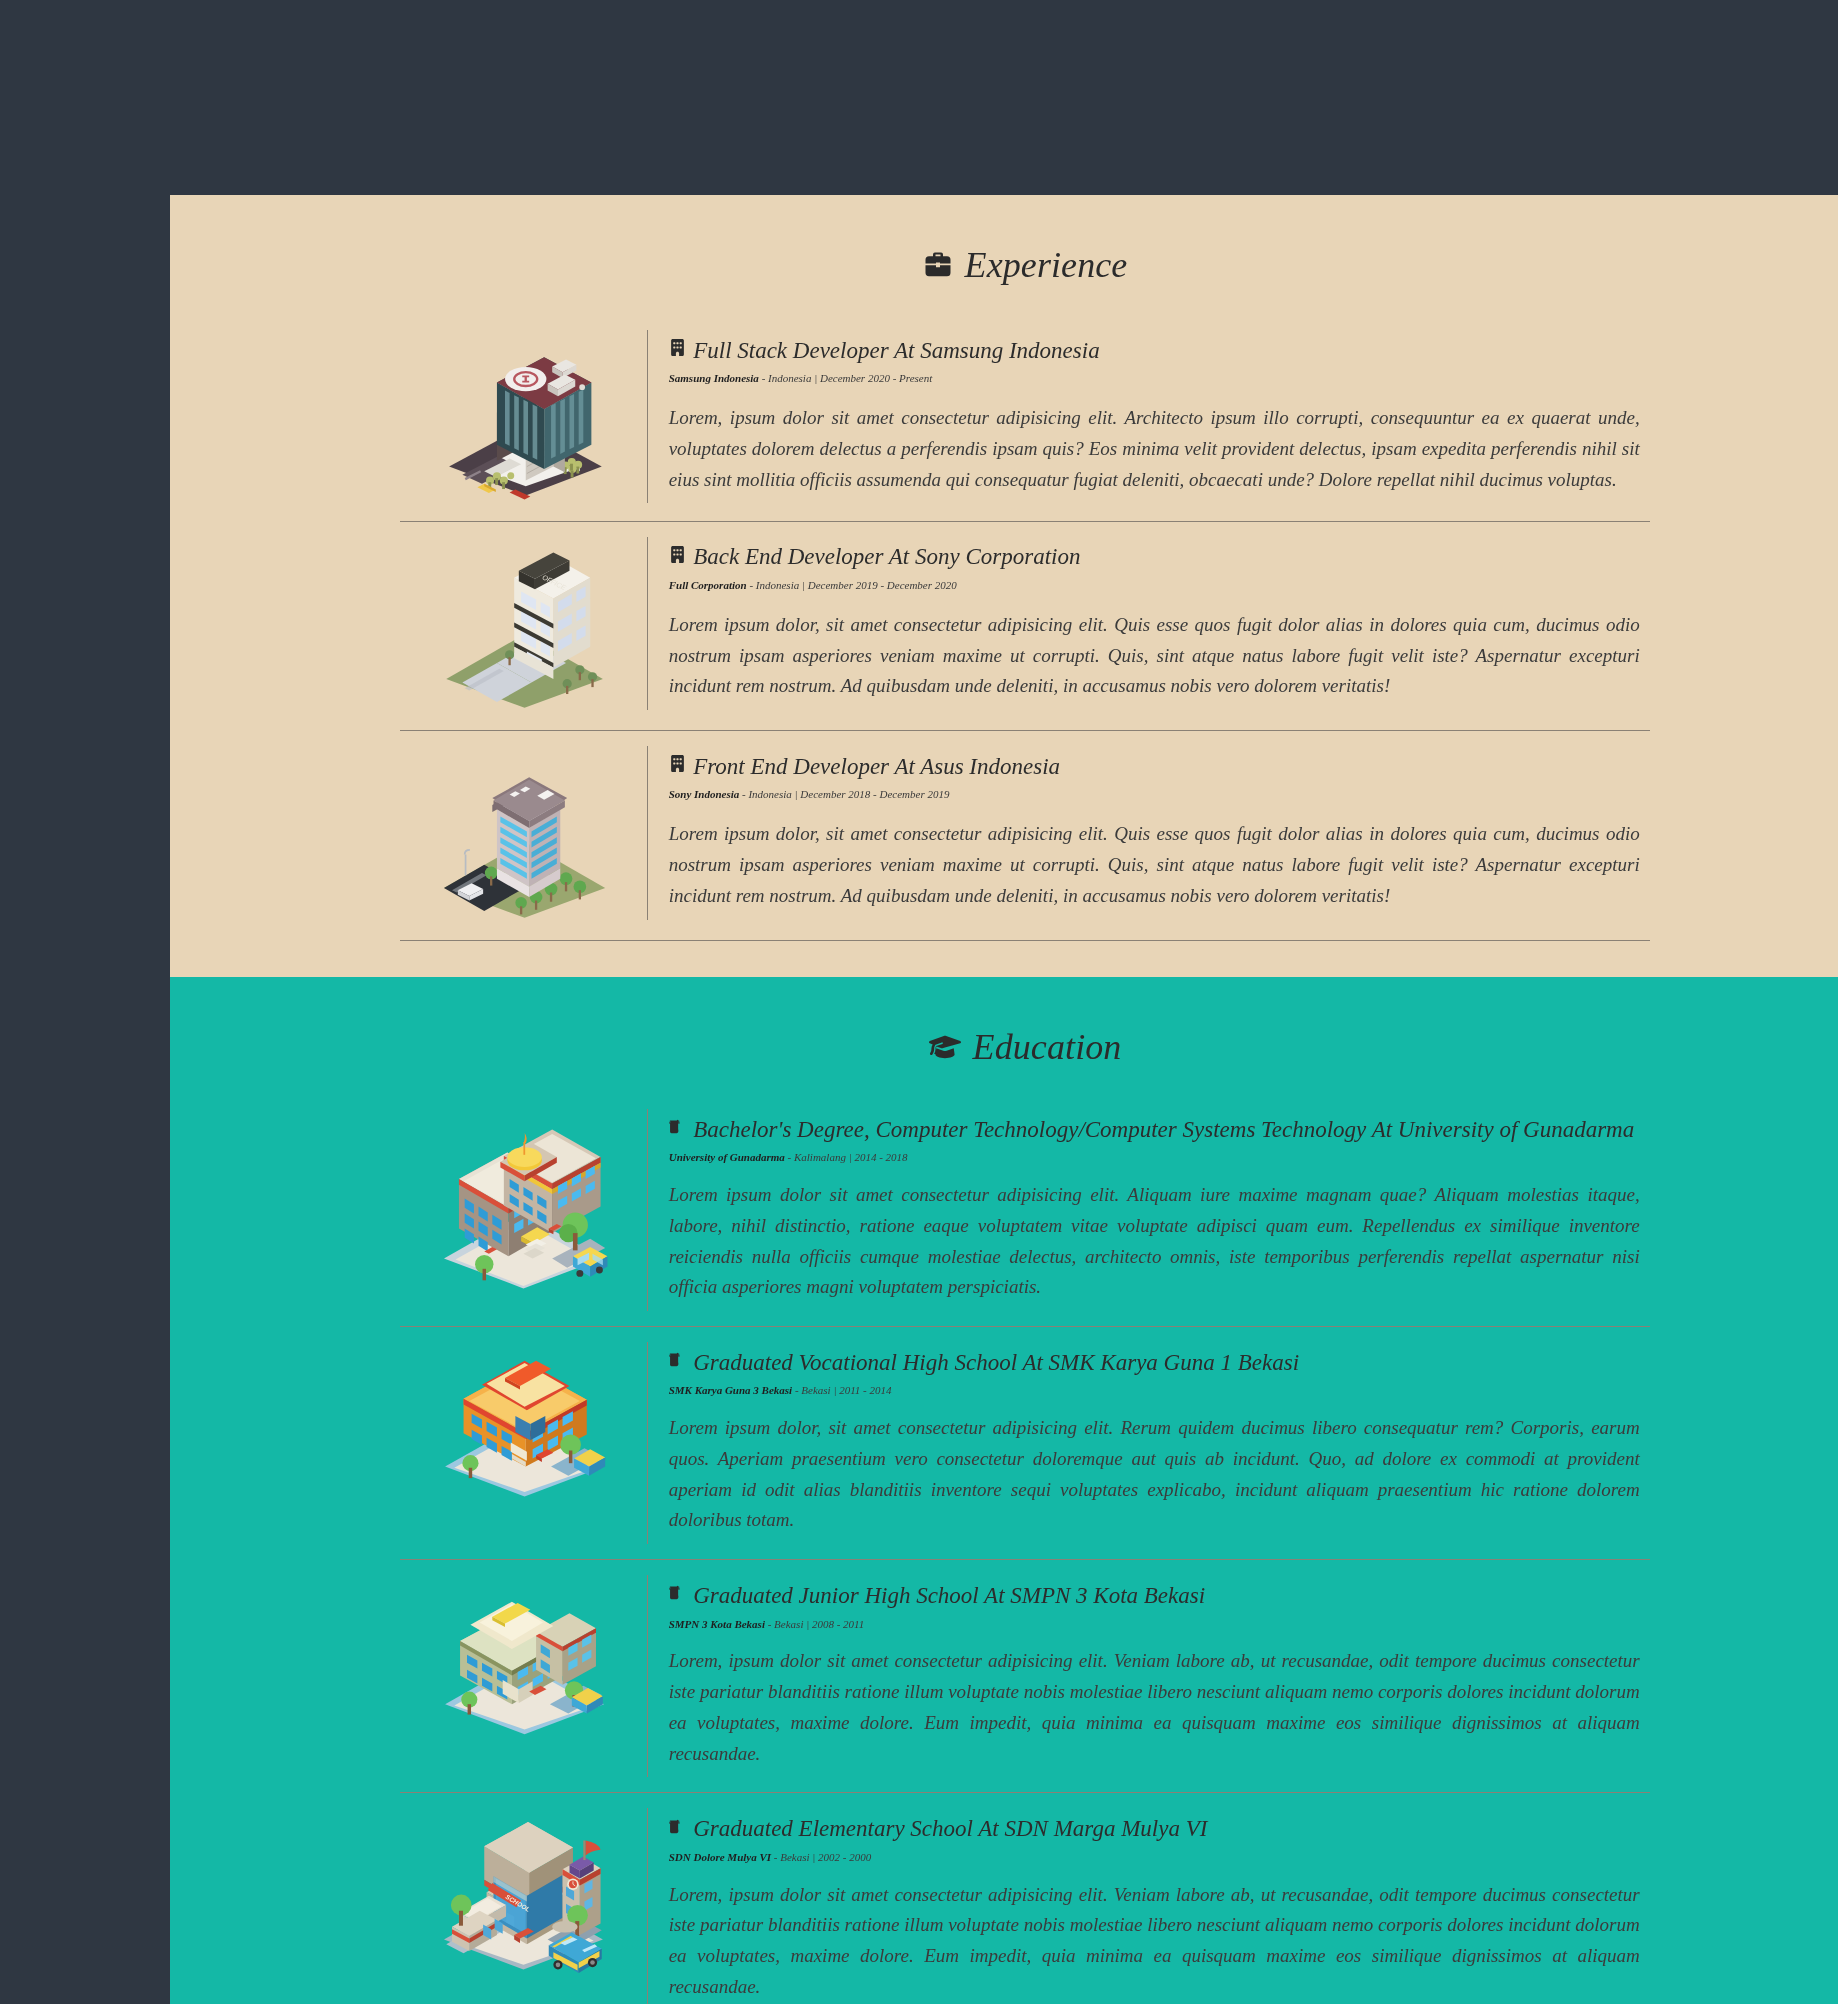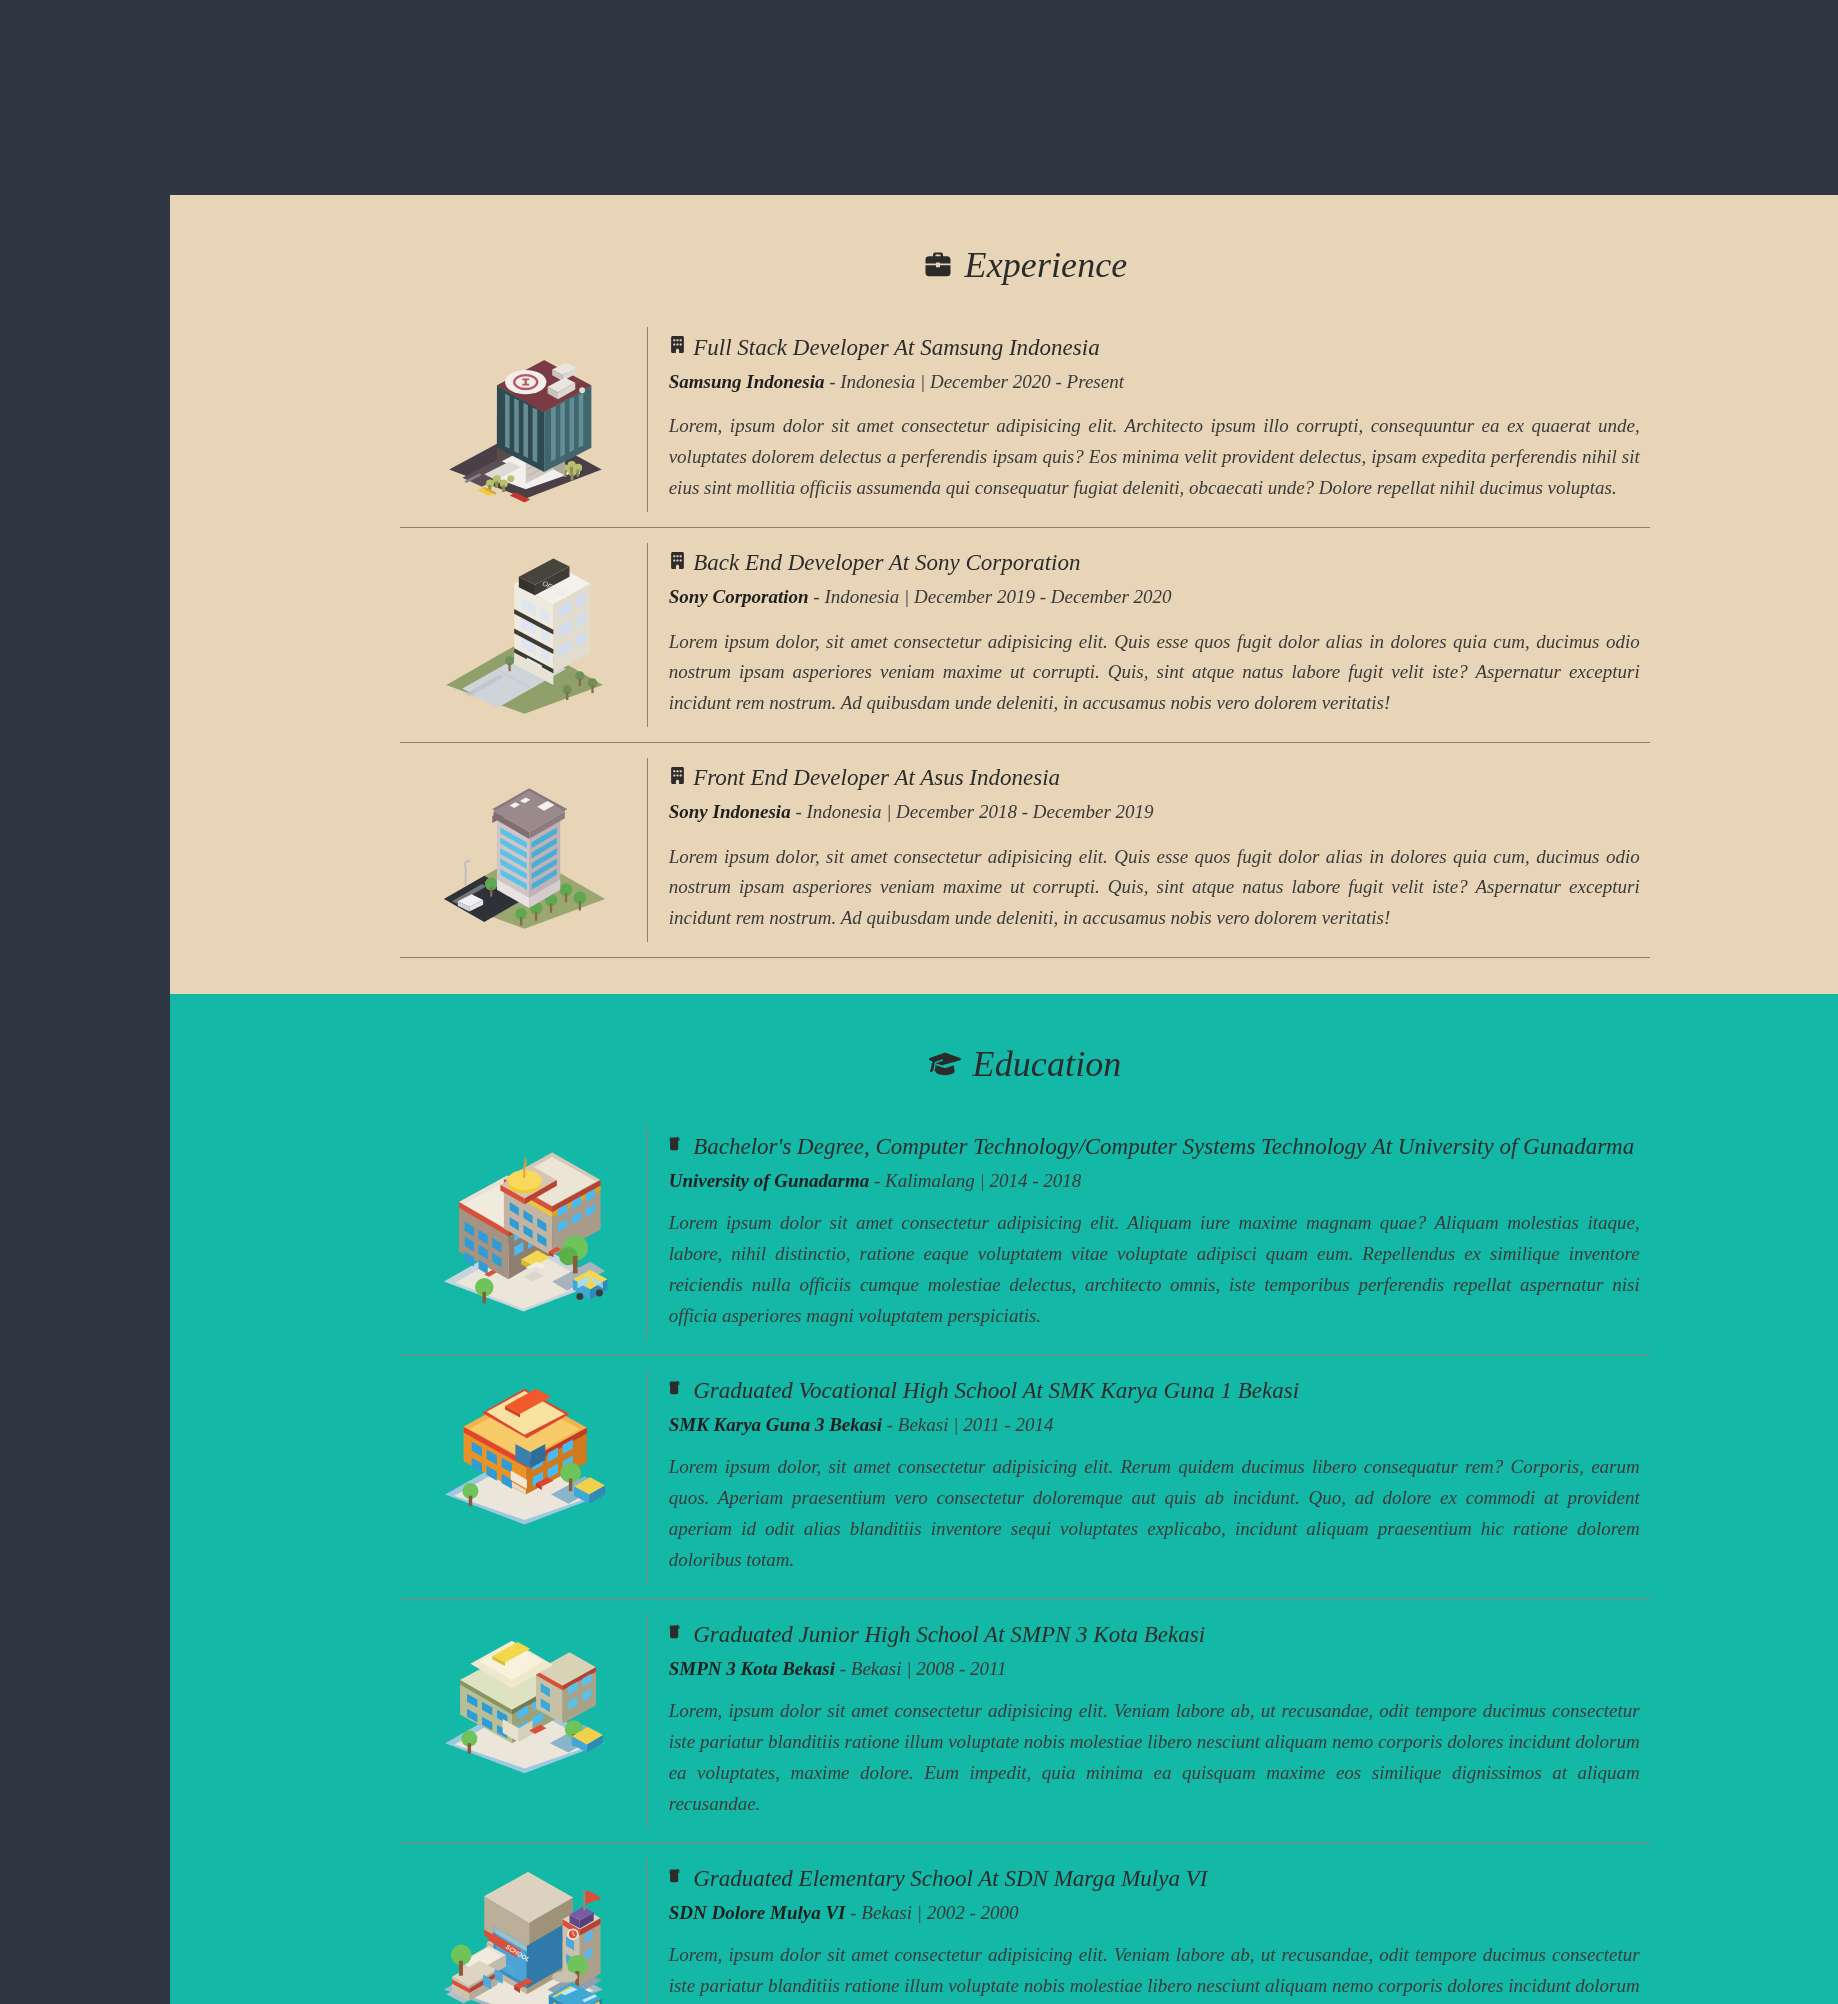--- a/index.html
+++ b/index.html
@@ -52,21 +52,21 @@
   .entry-title{
     font-size:23px;line-height:1.30;
     color:#2c2c2c;font-weight:400;margin:0 0 5.7px 0;
     display:flex;align-items:flex-start;gap:7.5px;
   }
   .entry-title .t-icon{flex:0 0 auto;padding-top:3.4px;}
   .entry-title .t-icon svg{display:block;}
   .entry-title .t-text{flex:1;}
 
   .entry-meta{
-    font-size:19px;color:#333;margin:0 0 17px 0;line-height:1.35;
+    font-size:11px;color:#333;margin:0 0 17px 0;line-height:1.35;
   }
   .entry-meta .org{font-weight:700;color:#1f1f1f;}
   .entry-meta .rest{font-weight:400;color:#3a3a3a;}
 
   .entry-desc{
     font-size:19px;line-height:1.62;color:#3b3b3b;
     text-align:justify;margin:0;
   }
 
   
@@ -233,21 +233,21 @@
         <div class="body">
           <h3 class="entry-title">
             <span class="t-icon">
               <svg width="17" height="17" viewBox="0 0 384 512">
                   <path fill="#2c2c2c" d="M48 0C21.5 0 0 21.5 0 48V464c0 26.5 21.5 48 48 48h96V432c0-26.5 21.5-48 48-48s48 21.5 48 48v80h96c26.5 0 48-21.5 48-48V48c0-26.5-21.5-48-48-48H48zM64 240c0-8.8 7.2-16 16-16h32c8.8 0 16 7.2 16 16v32c0 8.8-7.2 16-16 16H80c-8.8 0-16-7.2-16-16V240zm112-16h32c8.8 0 16 7.2 16 16v32c0 8.8-7.2 16-16 16H176c-8.8 0-16-7.2-16-16V240c0-8.8 7.2-16 16-16zm80 16c0-8.8 7.2-16 16-16h32c8.8 0 16 7.2 16 16v32c0 8.8-7.2 16-16 16H272c-8.8 0-16-7.2-16-16V240zM80 96h32c8.8 0 16 7.2 16 16v32c0 8.8-7.2 16-16 16H80c-8.8 0-16-7.2-16-16V112c0-8.8 7.2-16 16-16zm80 16c0-8.8 7.2-16 16-16h32c8.8 0 16 7.2 16 16v32c0 8.8-7.2 16-16 16H176c-8.8 0-16-7.2-16-16V112zM272 96h32c8.8 0 16 7.2 16 16v32c0 8.8-7.2 16-16 16H272c-8.8 0-16-7.2-16-16V112c0-8.8 7.2-16 16-16z"></path>
                 </svg>
             </span>
             <span class="t-text">Back End Developer At Sony Corporation</span>
           </h3>
           <p class="entry-meta">
-            <span class="org">Sony Corporation</span><span class="rest"> - Indonesia | December 2019 - December 2020</span>
+            <span class="org">Full Corporation</span><span class="rest"> - Indonesia | December 2019 - December 2020</span>
           </p>
           <p class="entry-desc">Lorem ipsum dolor, sit amet consectetur adipisicing elit. Quis esse quos fugit dolor alias in dolores quia cum, ducimus odio nostrum ipsam asperiores veniam maxime ut corrupti. Quis, sint atque natus labore fugit velit iste? Aspernatur excepturi incidunt rem nostrum. Ad quibusdam unde deleniti, in accusamus nobis vero dolorem veritatis!</p>
         </div>
       </div>
 
       <div class="entry">
         <div class="art">
           <svg width="190" height="167" viewBox="0 0 330 290">
             <g>
               <path d="M26 236 L166 156 L306 236 L166 288 Z" fill="#9aa76f"></path>

